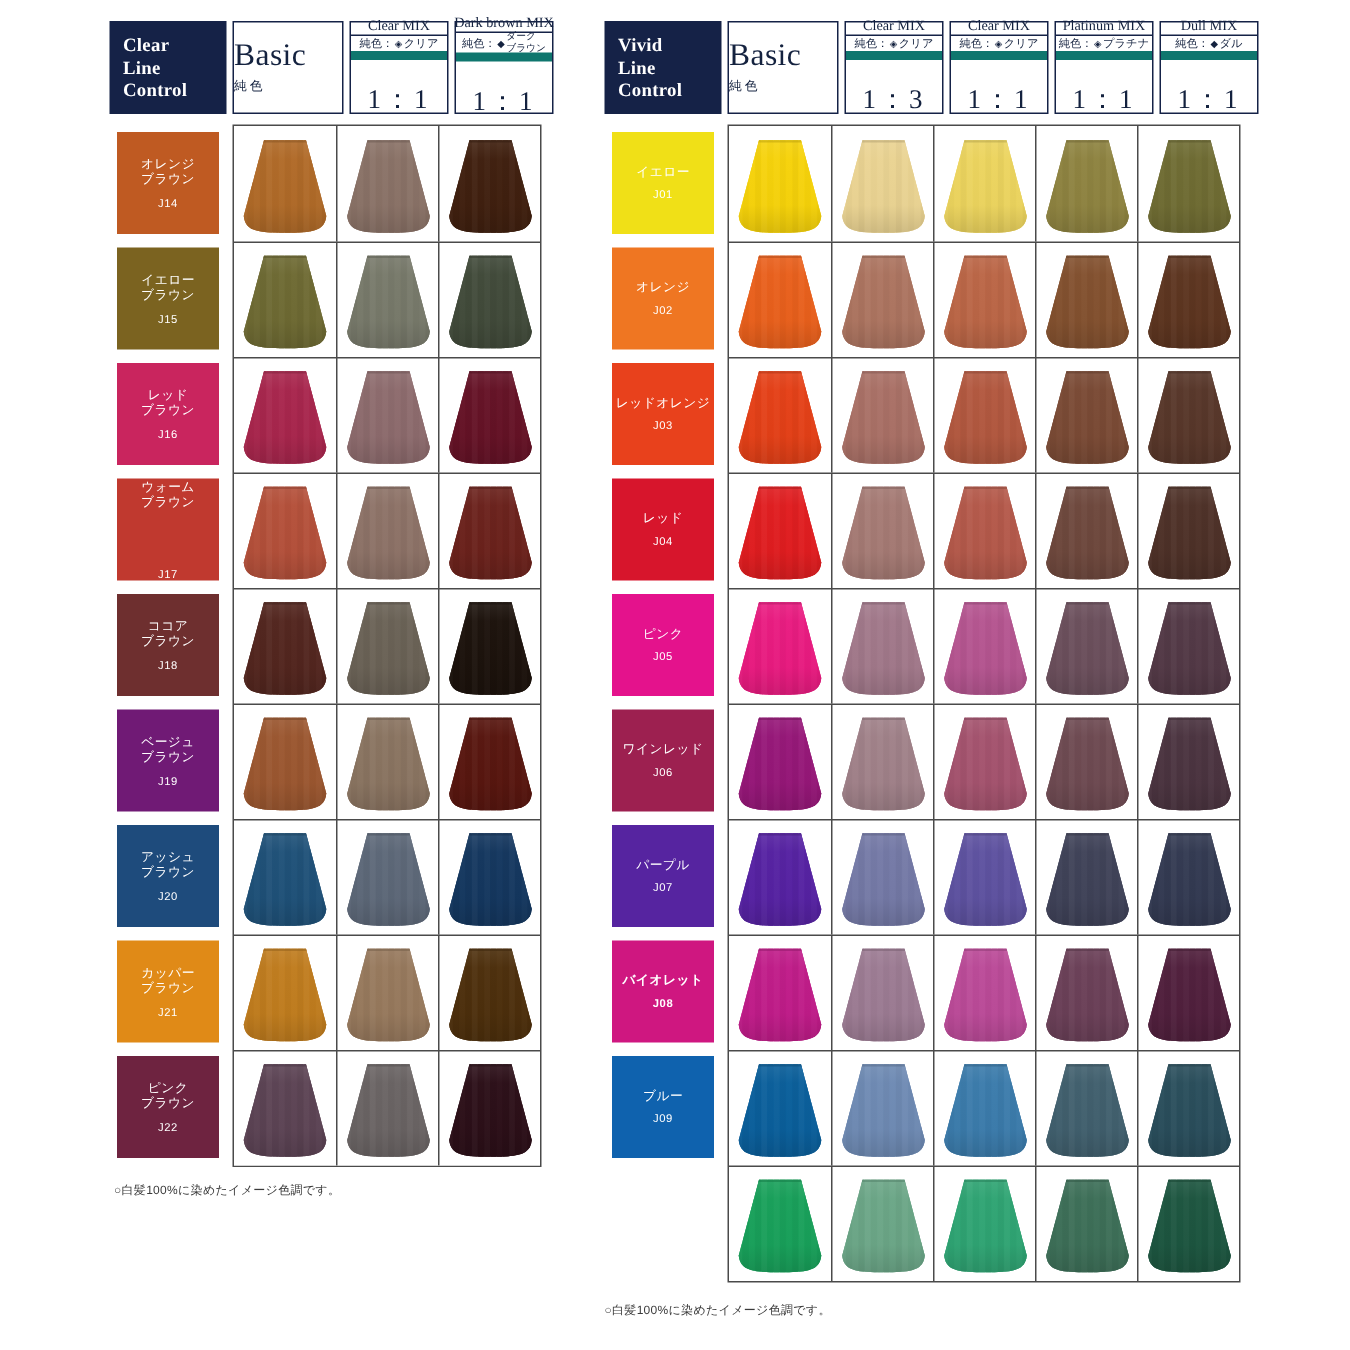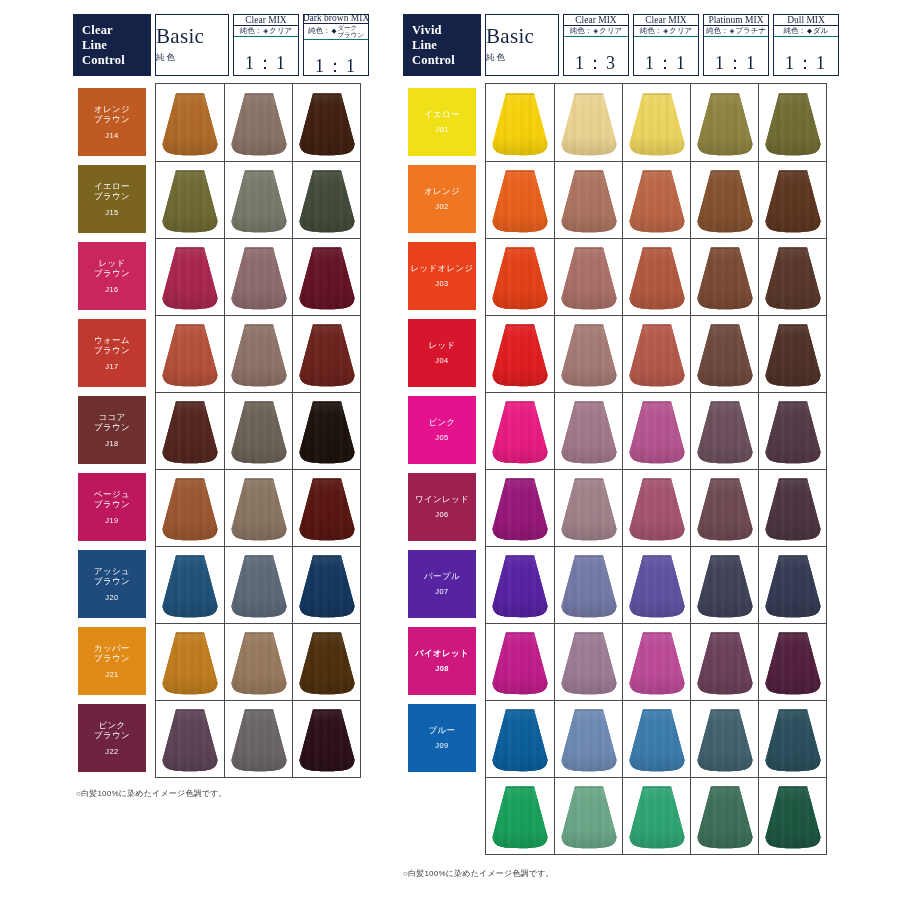--- a/index.html
+++ b/index.html
@@ -36,21 +36,21 @@
   .hdr-basic .b2{font-size:8.5px;letter-spacing:2px;margin-top:5px;}
 
   .hdr-mix{width:66px;justify-content:center;}
   .mix-top{
     height:15px;border-bottom:1px solid #152247;
     font-family:"Liberation Serif","DejaVu Serif",serif;
     font-size:9.5px;display:flex;align-items:center;justify-content:center;
     white-space:nowrap;
   }
   .mix-mid{
-    height:19px;border-bottom:1px solid #0f766e;
+    height:19px;border-bottom:6px solid #0f766e;
     display:flex;align-items:center;justify-content:center;
     font-size:7.5px;white-space:nowrap;padding:0 1px;box-sizing:border-box;
   }
   .mix-mid .dia{font-size:6.5px;margin:0 1px;}
   .mix-mid .two{display:inline-block;line-height:7.5px;font-size:6.5px;text-align:left;}
   .mix-bot{
     flex:1;display:flex;align-items:center;justify-content:center;
     font-family:"Liberation Serif","DejaVu Serif",serif;
     font-size:18px;letter-spacing:2px;margin-top:14px;
   }
@@ -144,33 +144,33 @@
               <div class="cd">J15</div>
             </div>
           </div>
           <div class="namecell">
             <div class="tile" style="background: rgb(201, 37, 94);">
               <div class="nm">レッド<br>ブラウン</div>
               <div class="cd">J16</div>
             </div>
           </div>
           <div class="namecell">
-            <div class="tile" style="background: rgb(192, 57, 47);">
+            <div class="tile" style="background: rgb(192, 57, 47); justify-content: space-between;">
               <div class="nm">ウォーム<br>ブラウン</div>
               <div class="cd">J17</div>
             </div>
           </div>
           <div class="namecell">
             <div class="tile" style="background: rgb(110, 47, 47);">
               <div class="nm">ココア<br>ブラウン</div>
               <div class="cd">J18</div>
             </div>
           </div>
           <div class="namecell">
-            <div class="tile" style="background: #be185d;">
+            <div class="tile" style="background: #701a75;">
               <div class="nm">ベージュ<br>ブラウン</div>
               <div class="cd">J19</div>
             </div>
           </div>
           <div class="namecell">
             <div class="tile" style="background: rgb(30, 75, 124);">
               <div class="nm">アッシュ<br>ブラウン</div>
               <div class="cd">J20</div>
             </div>
           </div>

